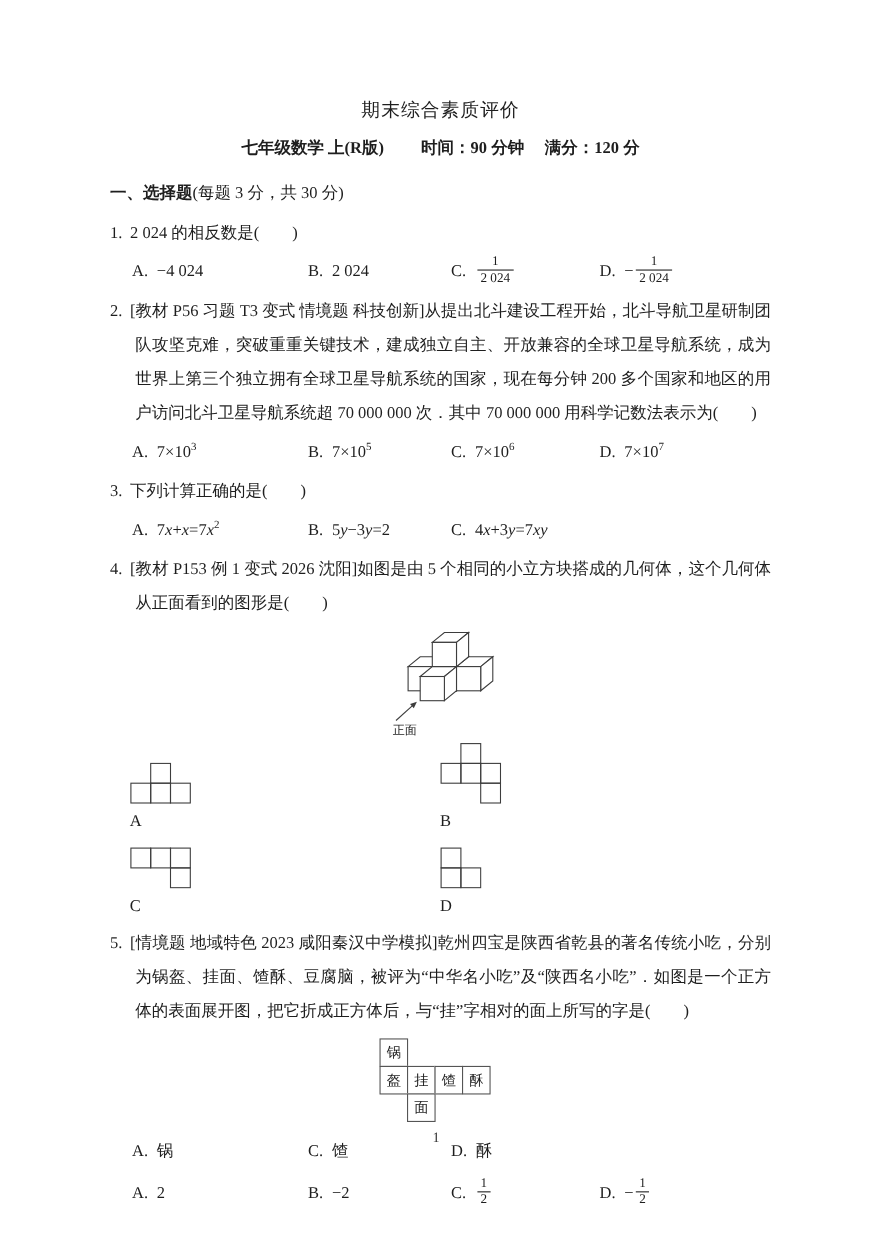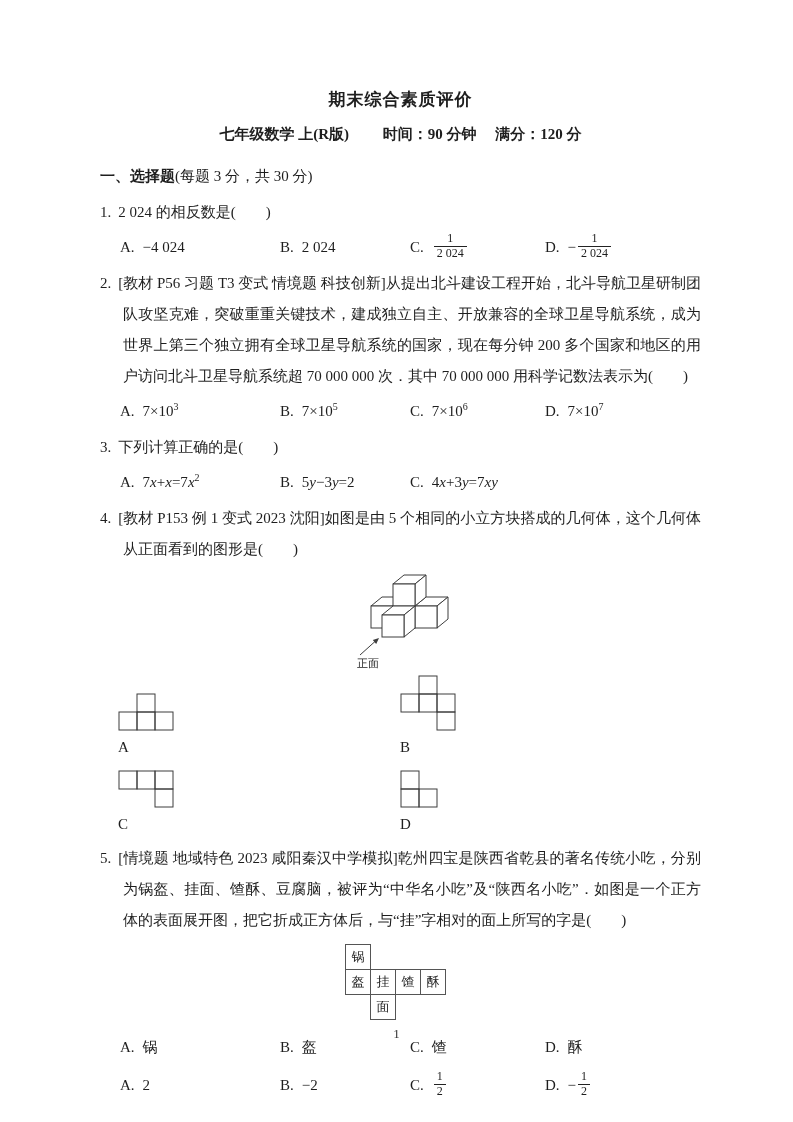--- a/index.html
+++ b/index.html
@@ -13,21 +13,21 @@
     overflow:hidden;
   }
   .content{
     position:absolute;
     left:100px;top:88px;
     width:601px;
   }
   .title{
     text-align:center;
     font-family:"Liberation Sans", sans-serif;
-    font-weight:bold;
+    font-weight:normal;
     font-size:17px;
     margin:0 0 14px 0;
     letter-spacing:1px;
   }
   .subtitle{
     text-align:center;
     font-family:Liberation Serif, serif;
     font-weight:bold;
     font-size:15px;
     margin:0 0 17px 0;
@@ -147,21 +147,21 @@
       <span class="opt"><span class="olabel">D.</span><span>7×10<sup>7</sup></span></span>
     </div>
 
     <p class="q"><span class="qnum">3.</span><span>下列计算正确的是(　　)</span></p>
     <div class="opts">
       <span class="opt"><span class="olabel">A.</span><span>7<i>x</i>+<i>x</i>=7<i>x</i><sup>2</sup></span></span>
       <span class="opt"><span class="olabel">B.</span><span>5<i>y</i>−3<i>y</i>=2</span></span>
       <span class="opt"><span class="olabel">C.</span><span>4<i>x</i>+3<i>y</i>=7<i>x</i><i>y</i></span></span>
     </div>
 
-    <p class="q"><span class="qnum">4.</span><span>[教材 P153 例 1 变式 2023 沈阳]如图是由 5 个相同的小立方块搭成的几何体，这个几何体从正面看到的图形是(　　)</span></p>
+    <p class="q"><span class="qnum">4.</span><span>[教材 P153 例 1 变式 2026 沈阳]如图是由 5 个相同的小立方块搭成的几何体，这个几何体从正面看到的图形是(　　)</span></p>
 
     <div class="q4fig">
       <svg width="115" height="100" viewBox="0 0 115 100">
 
         <path class="ln" d="M19,37 l11,-9 h22 l-11,9 z"></path>
         <path class="ln" d="M41,37 l11,-9 v22 l-11,9 z"></path>
         <rect class="ln" x="19" y="37" width="22" height="22"></rect>
 
         <path class="ln" d="M41,37 l11,-9 h22 l-11,9 z"></path>
         <path class="ln" d="M63,37 l11,-9 v22 l-11,9 z"></path>
@@ -232,21 +232,20 @@
       <div class="ncell" style="left:0px;top:0px;">锅</div>
       <div class="ncell" style="left:0px;top:25px;">盔</div>
       <div class="ncell" style="left:25px;top:25px;">挂</div>
       <div class="ncell" style="left:50px;top:25px;">馇</div>
       <div class="ncell" style="left:75px;top:25px;">酥</div>
       <div class="ncell" style="left:25px;top:50px;">面</div>
     </div>
 
     <div class="opts">
       <span class="opt"><span class="olabel">A.</span><span>锅</span></span>
-      <span class="opt"><span class="olabel">B.</span><span>盔</span></span>
       <span class="opt"><span class="olabel">C.</span><span>馇</span></span>
       <span class="opt"><span class="olabel">D.</span><span>酥</span></span>
     </div>
 
     <div class="opts">
       <span class="opt"><span class="olabel">A.</span><span>2</span></span>
       <span class="opt"><span class="olabel">B.</span><span>−2</span></span>
       <span class="opt"><span class="olabel">C.</span><span><span class="frac"><span class="fn">1</span><span class="fd">2</span></span></span></span>
       <span class="opt"><span class="olabel">D.</span><span>−<span class="frac"><span class="fn">1</span><span class="fd">2</span></span></span></span>
     </div>

